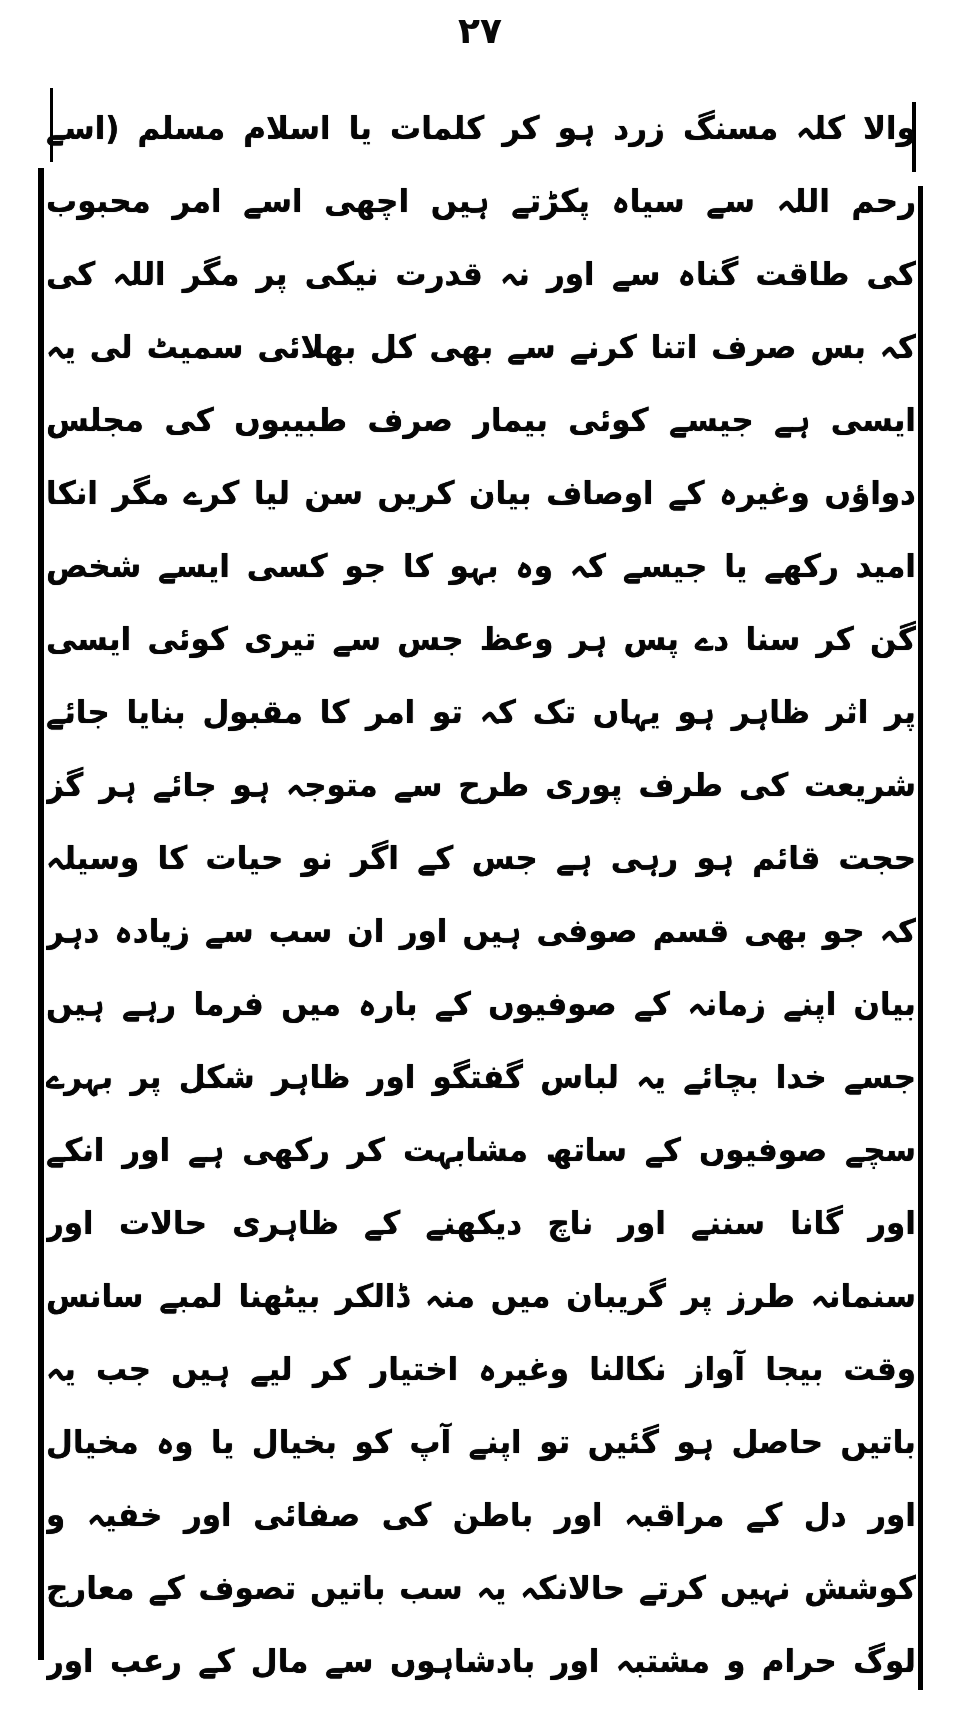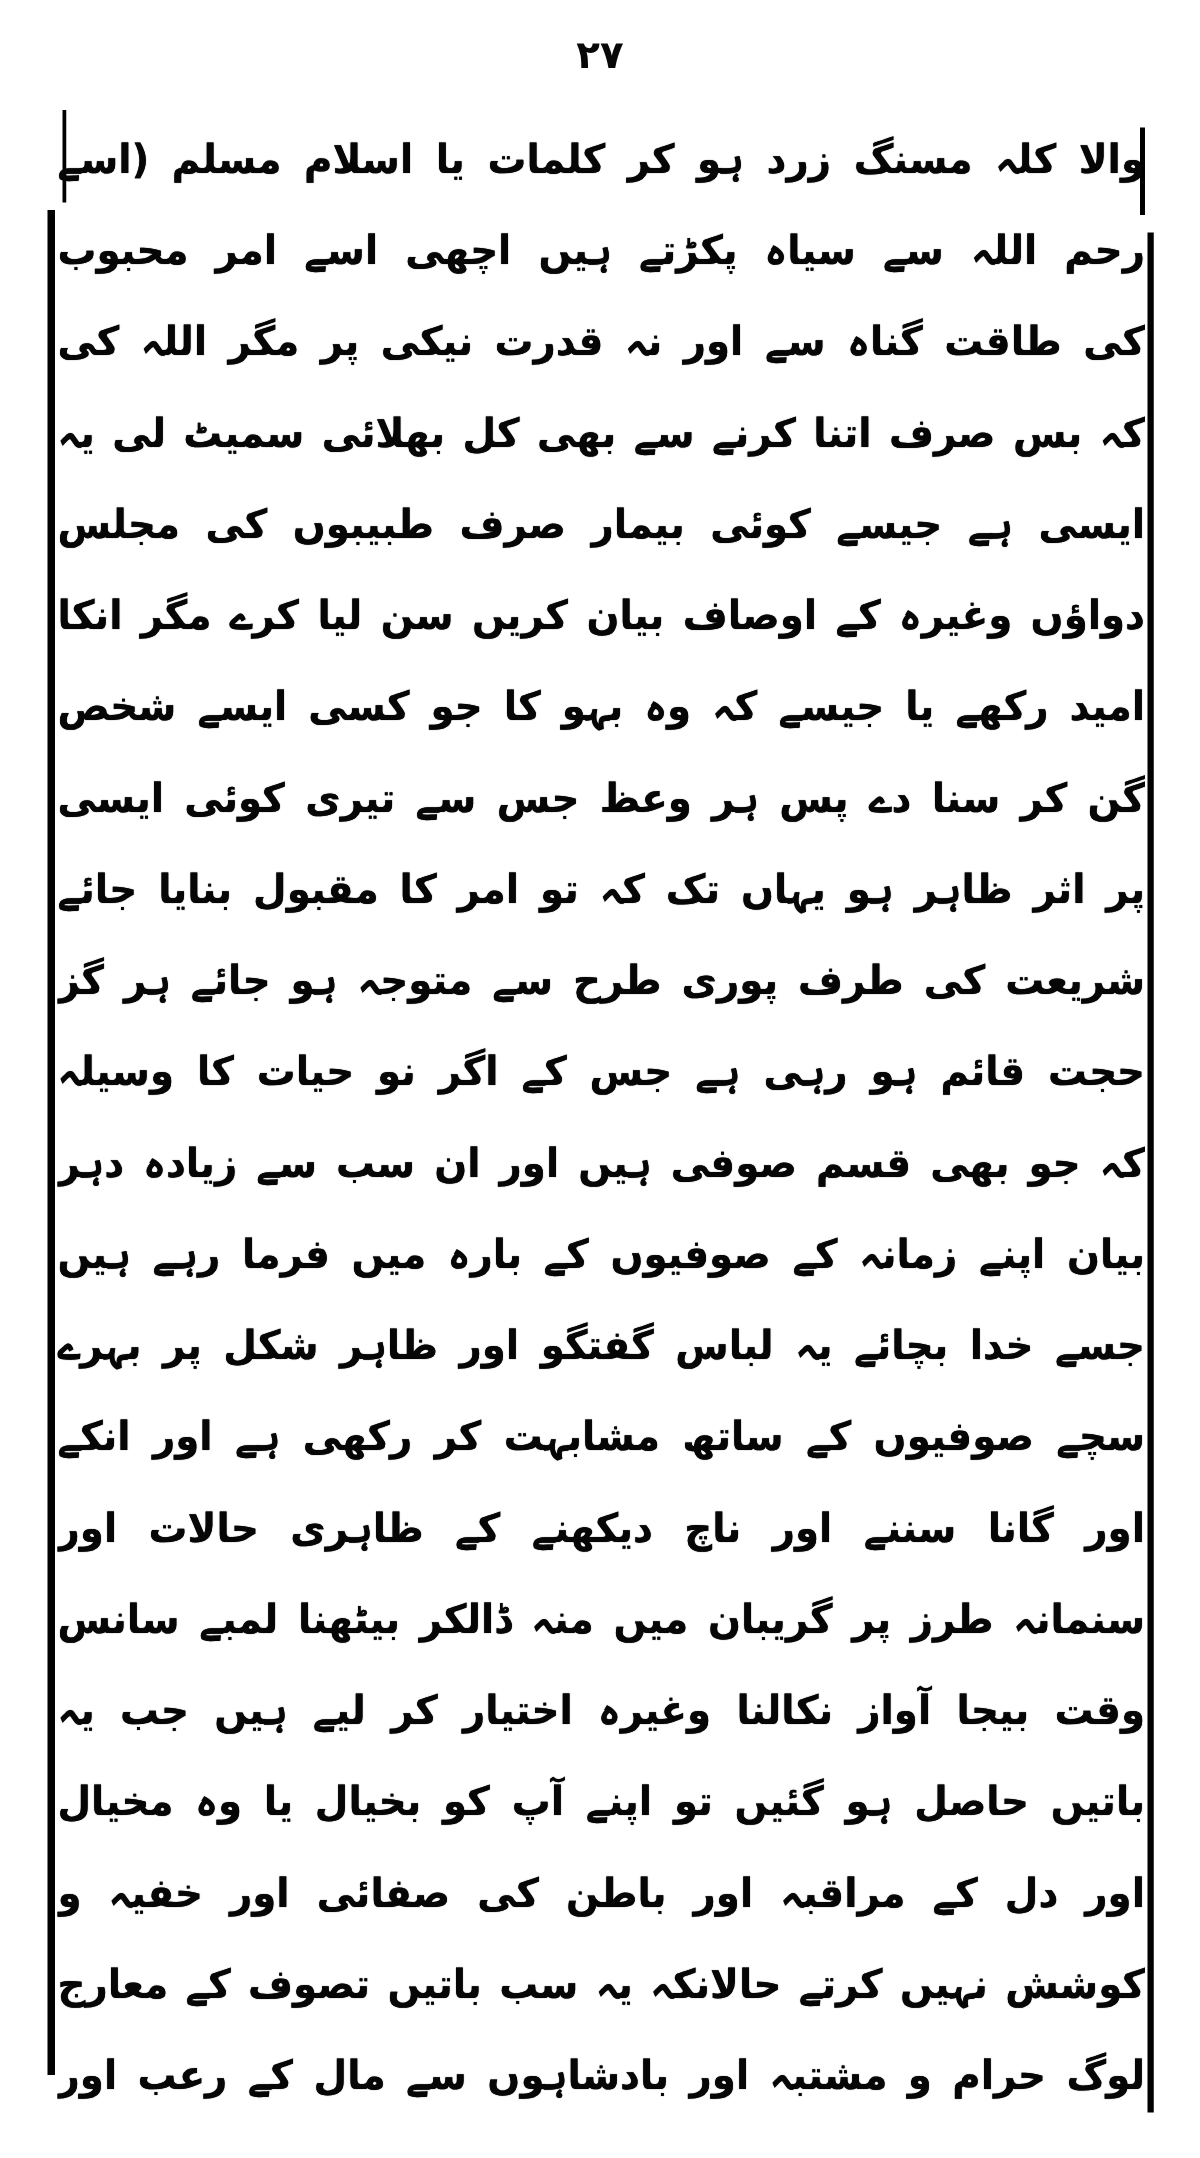--- a/index.html
+++ b/index.html
@@ -15,26 +15,26 @@
     font-family: "DejaVu Sans", sans-serif;
   }
   .page {
     position: absolute;
     inset: 0;
     background: #ffffff;
     color: #050505;
   }
   .page-number {
     position: absolute;
-    top: 26px;
+    top: 10px;
     left: 0;
     width: 100%;
     text-align: center;
     font-family: "DejaVu Sans", sans-serif;
-    font-size: 31px;
+    font-size: 36px;
     font-weight: 700;
     letter-spacing: 4px;
     color: #080808;
   }
   .text-block {
     position: absolute;
     top: 92px;
     left: 46px;
     right: 44px;
   }

